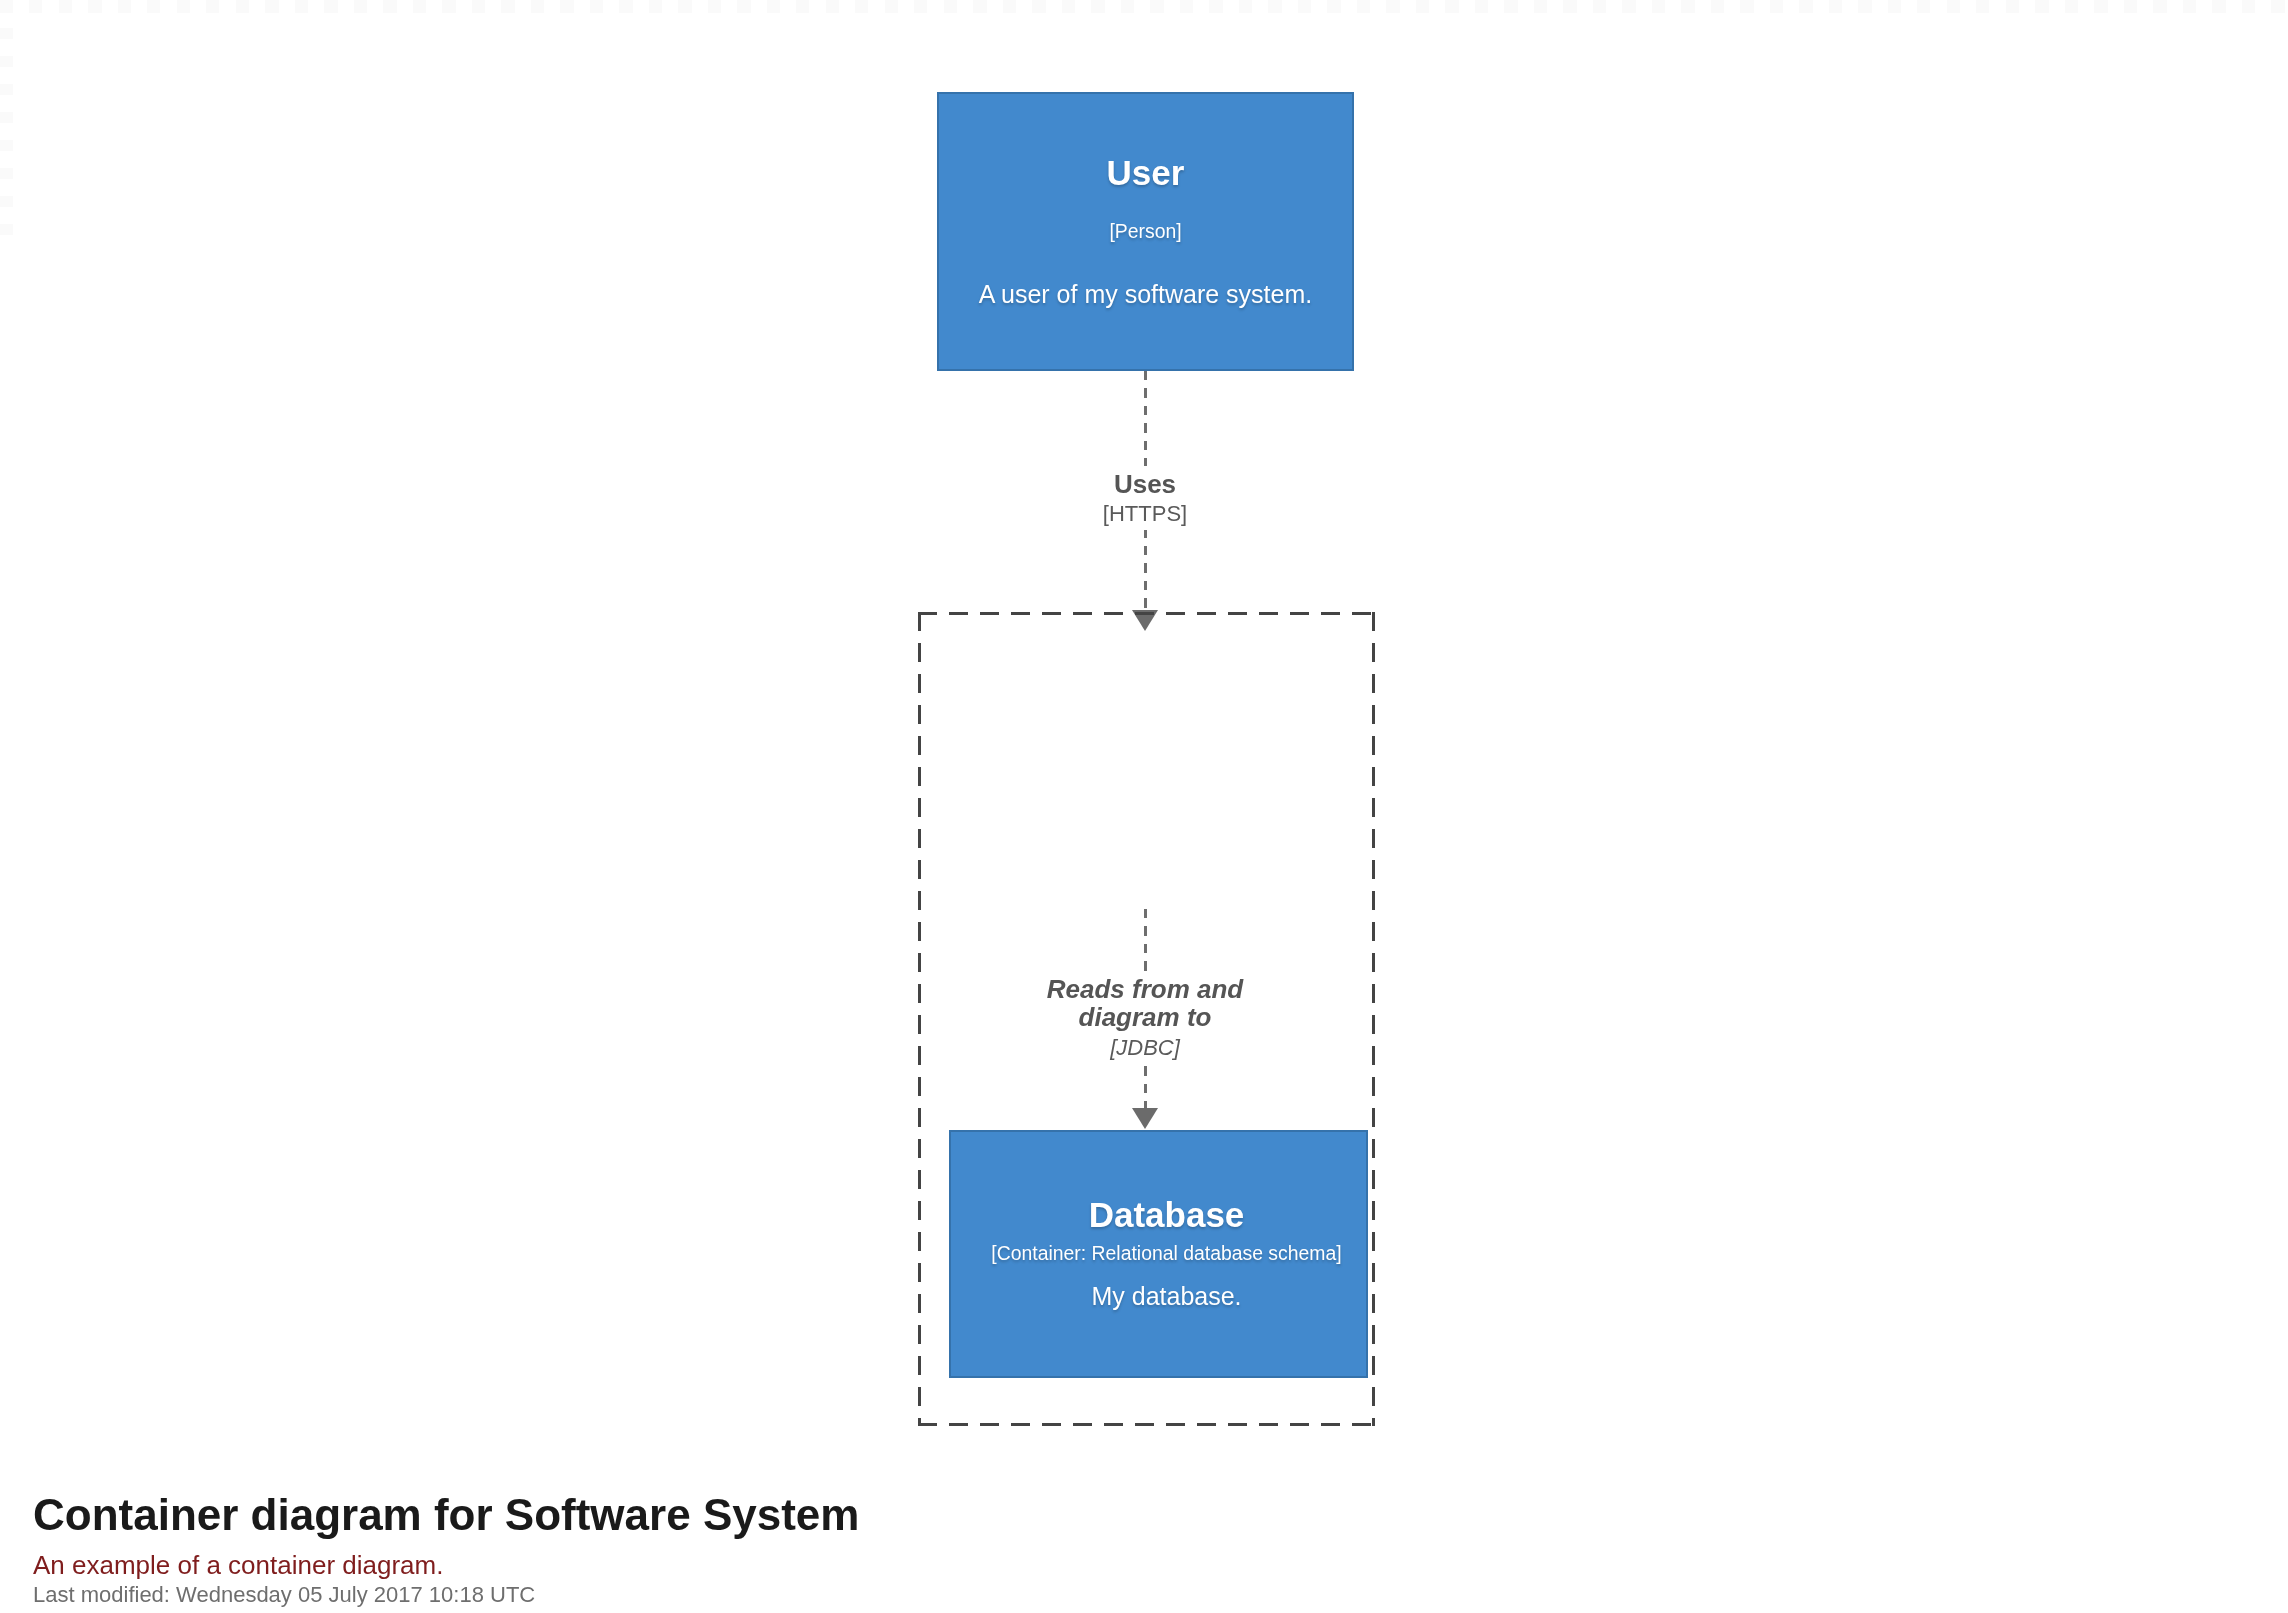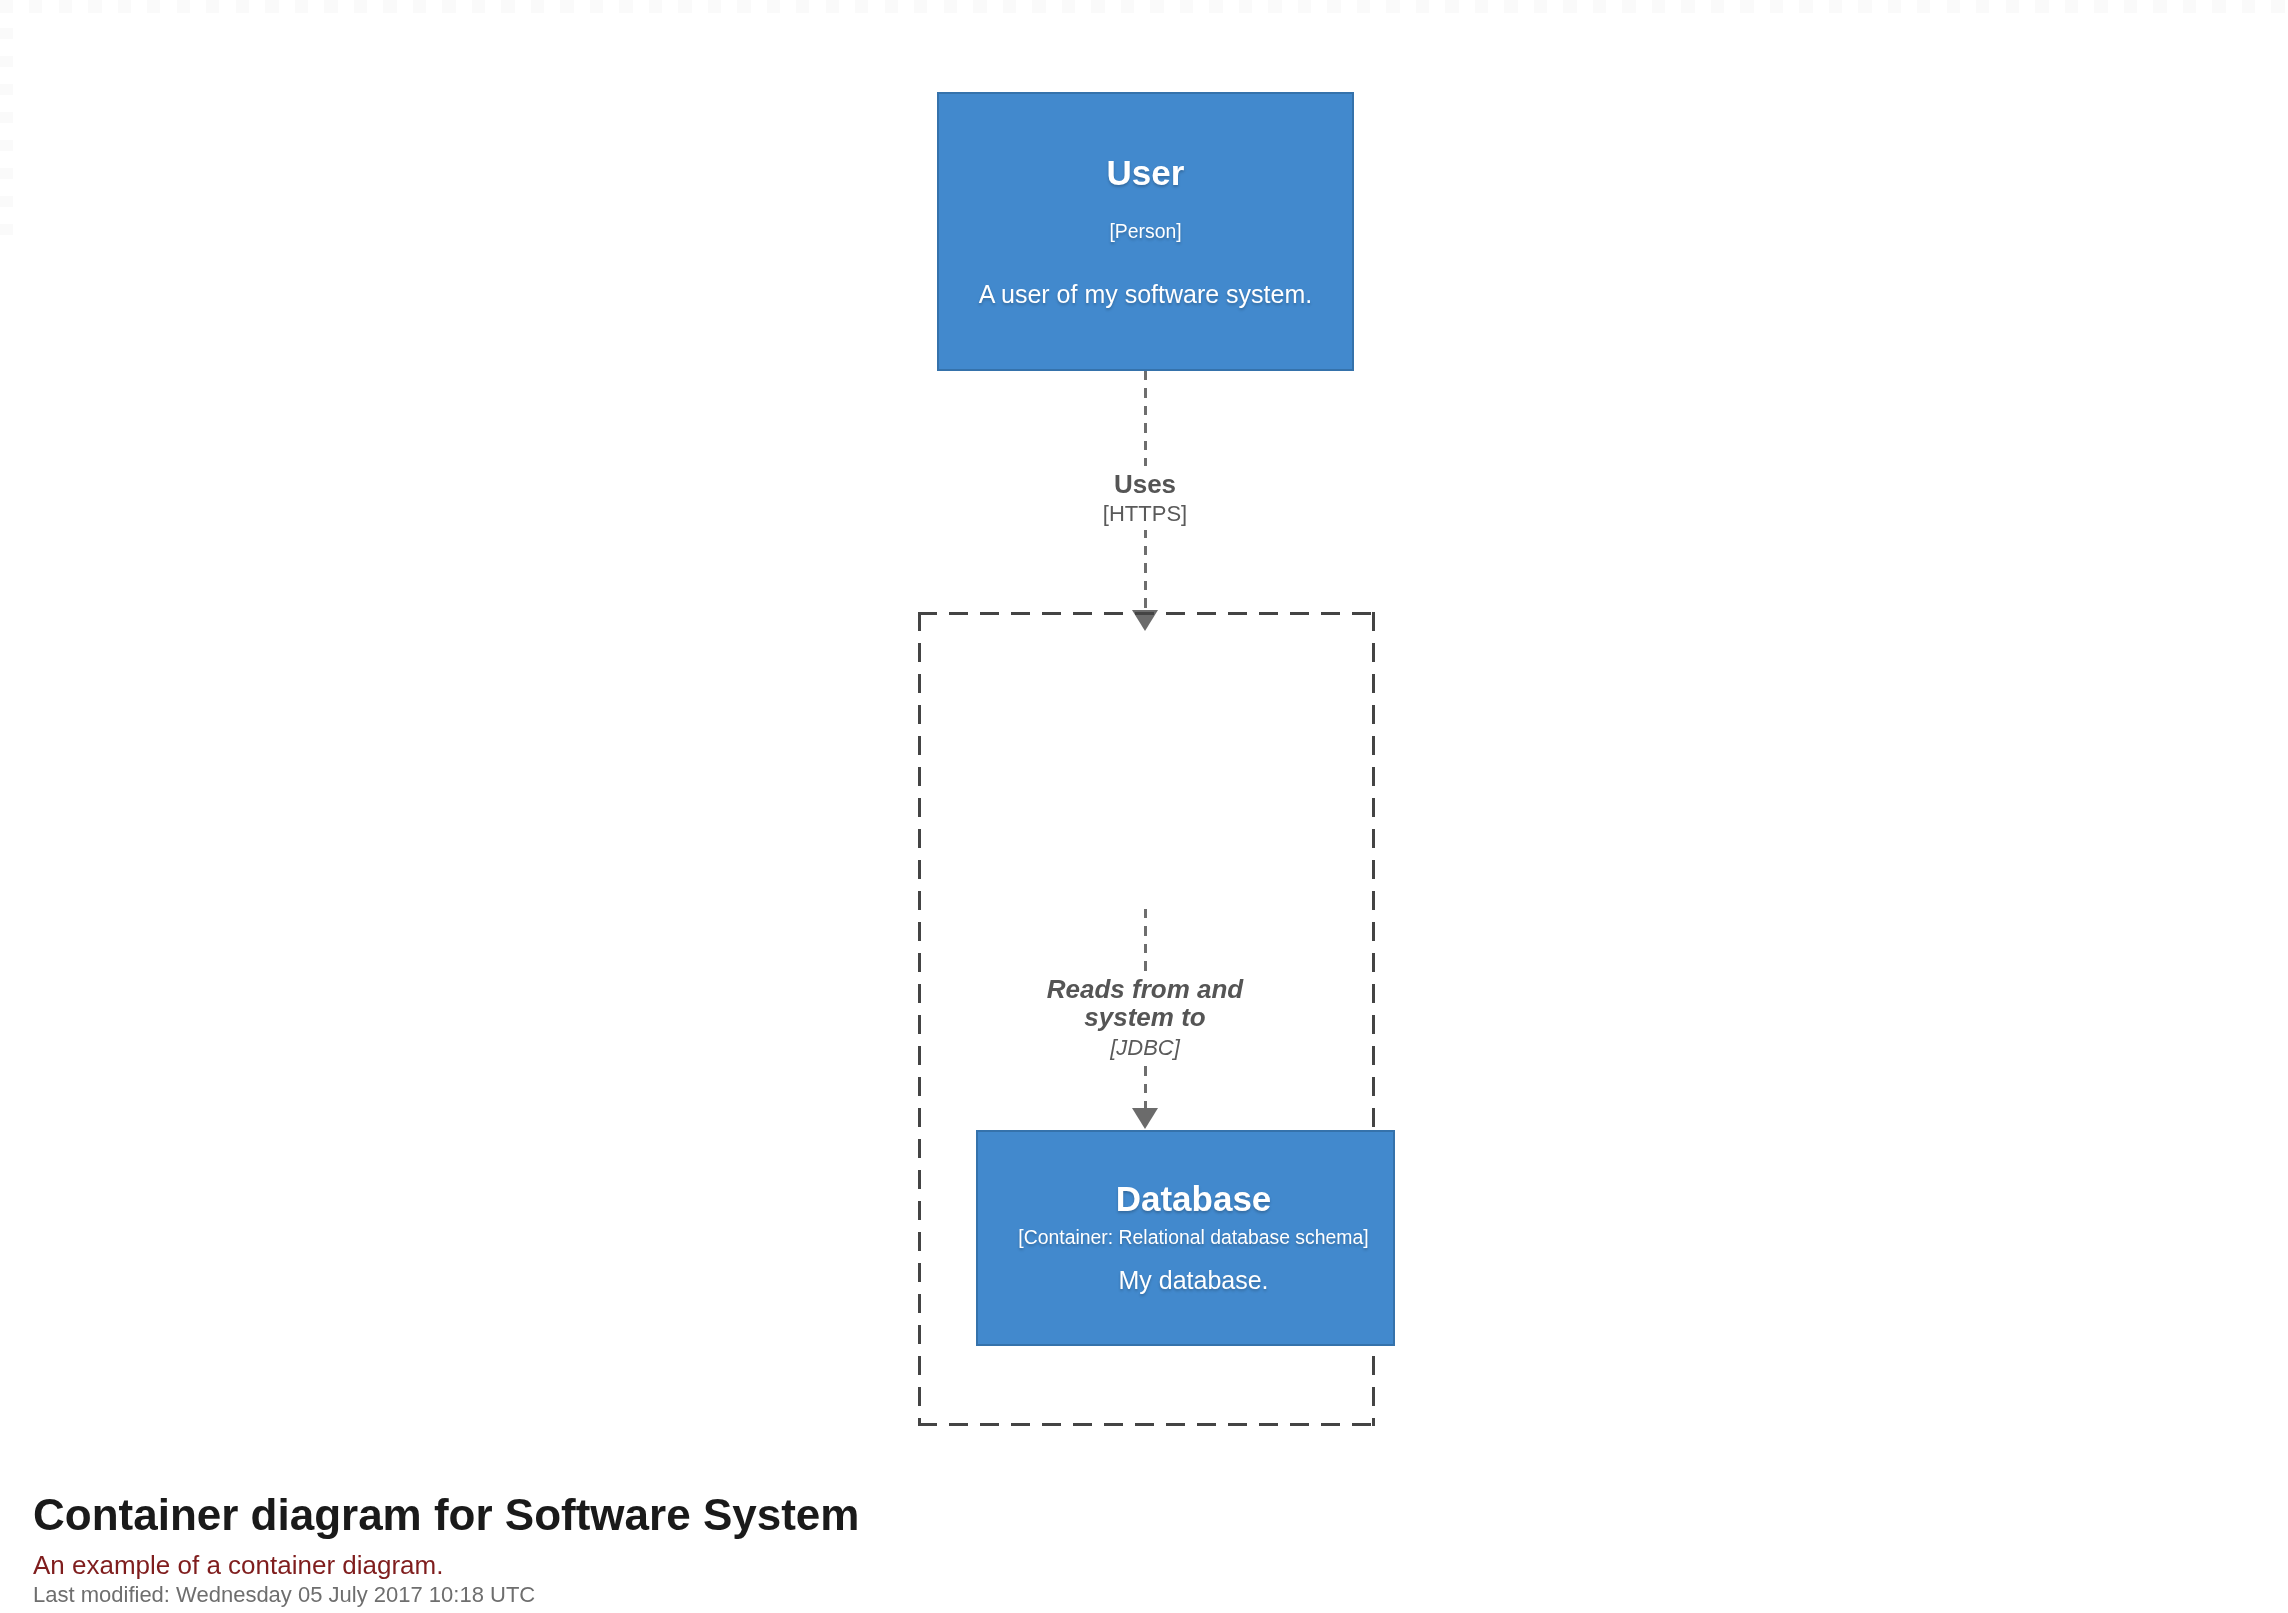--- a/index.html
+++ b/index.html
@@ -167,25 +167,25 @@
     <div class="b-bottom"></div>
     <div class="b-left"></div>
     <div class="b-right"></div>
   </div>
 
 
   <div class="rel-line" style="left:1144px; top:909px; height:200px;"></div>
   <div class="rel-arrow" style="left:1132px; top:1108px;"></div>
   <div class="rel-label" style="left:1145px; top:971px;font-style:italic;">
     <div class="rl-name">Reads from and</div>
-    <div class="rl-name">system to</div>
+    <div class="rl-name">diagram to</div>
     <div class="rl-tech">[JDBC]</div>
   </div>
 
-  <div class="element-box" style="left:976px; top:1130px; width:419px; height:216px;padding-left:16px;">
+  <div class="element-box" style="left:949px; top:1130px; width:419px; height:248px;padding-left:16px;">
     <div class="el-name">Database</div>
     <div class="el-type">[Container: Relational database schema]</div>
     <div class="el-desc">My database.</div>
   </div>
 
   <div class="diagram-meta">
     <div class="dm-title">Container diagram for Software System</div>
     <div class="dm-desc">An example of a container diagram.</div>
     <div class="dm-modified">Last modified: Wednesday 05 July 2017 10:18 UTC</div>
   </div>

